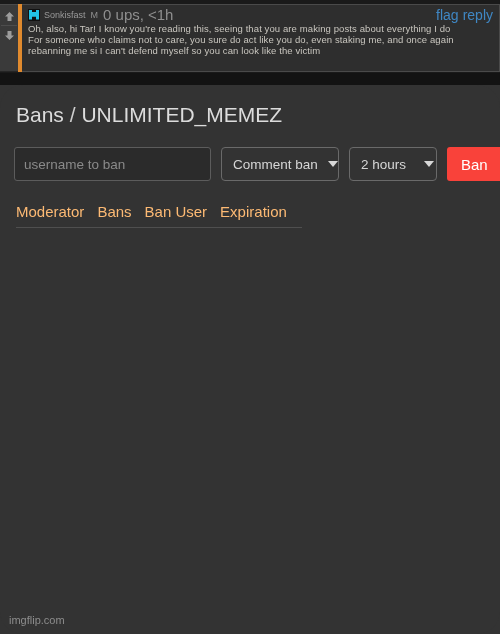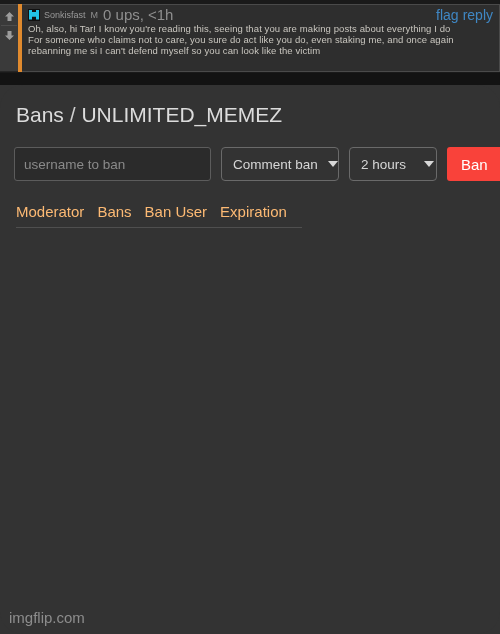--- a/index.html
+++ b/index.html
@@ -241,21 +241,21 @@
   .bans-head .th {
     font-size: 15px;
     color: #fdba74;
     white-space: nowrap;
   }
 
   .watermark {
     position: absolute;
     left: 9px;
     bottom: 8px;
-    font-size: 15px;
+    font-size: 11px;
     color: #8d8d8d;
   }
 </style>
 </head>
 <body>
 
 <div class="comment-strip">
 
   <div class="comment-row">
 

